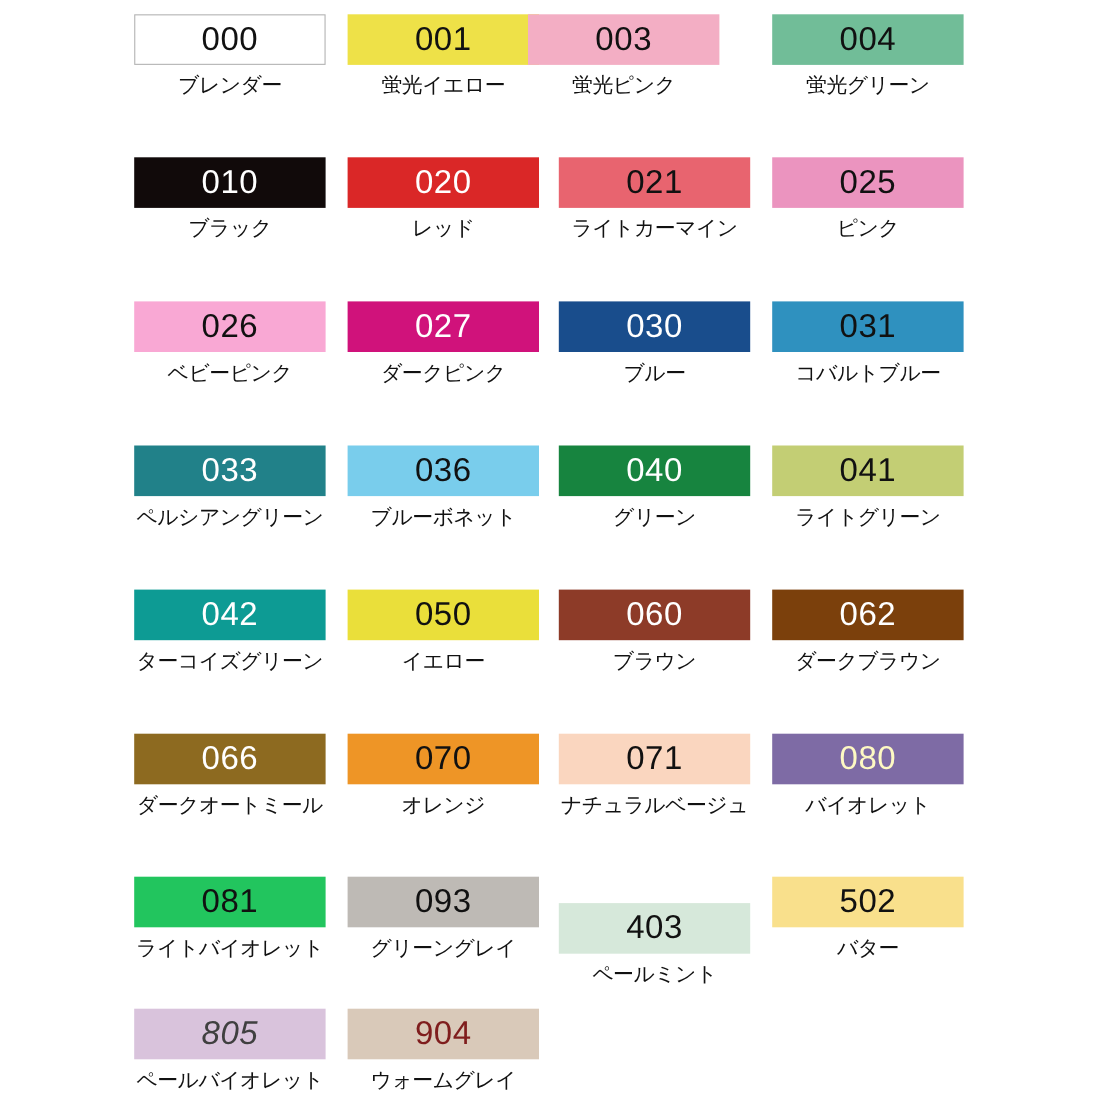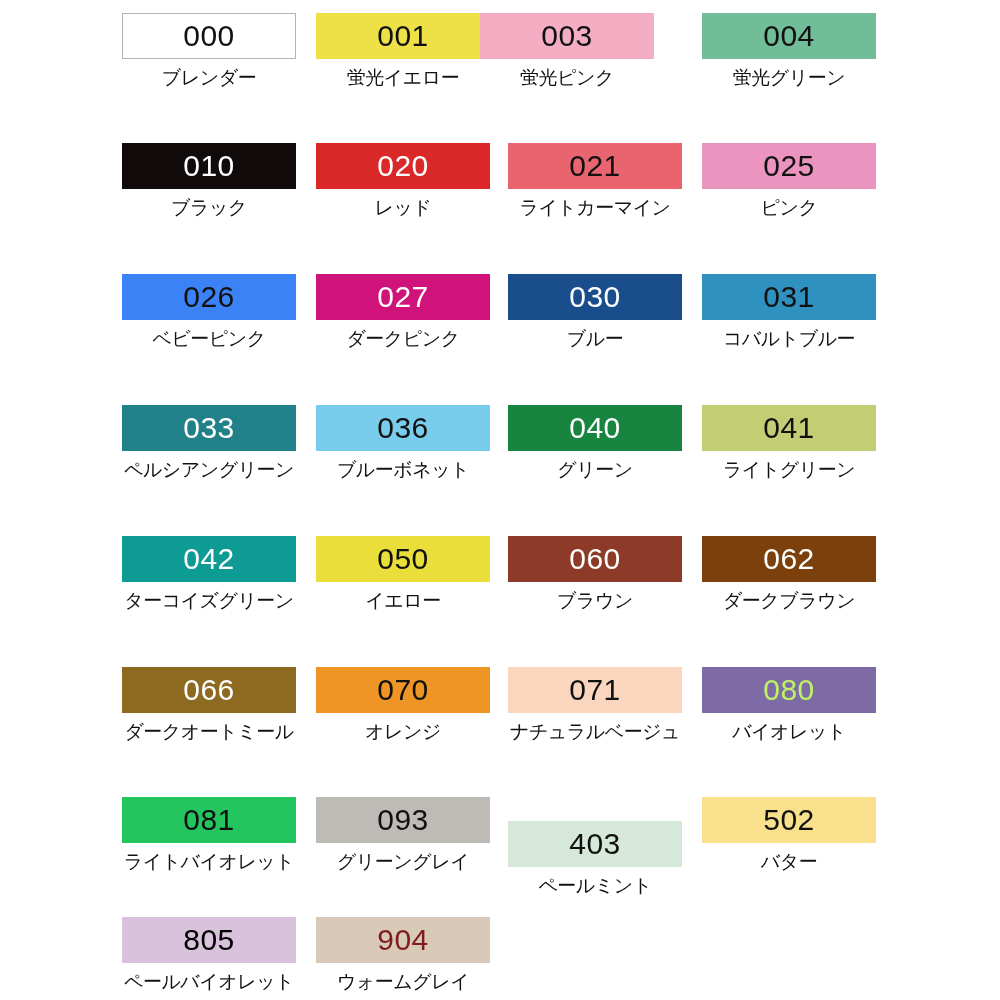--- a/index.html
+++ b/index.html
@@ -97,21 +97,21 @@
       </div>
       <div class="swatch-name">ライトカーマイン</div>
     </div>
     <div class="swatch-cell" style="left: 702px; top: 143px;">
       <div class="swatch-chip" style="background: rgb(235, 148, 191);">
         <span class="swatch-code" style="color: rgb(17, 17, 17);">025</span>
       </div>
       <div class="swatch-name">ピンク</div>
     </div>
     <div class="swatch-cell" style="left: 122px; top: 274px;">
-      <div class="swatch-chip" style="background: #3b82f6;">
+      <div class="swatch-chip" style="background: #f9a8d4;">
         <span class="swatch-code" style="color: rgb(17, 17, 17);">026</span>
       </div>
       <div class="swatch-name">ベビーピンク</div>
     </div>
     <div class="swatch-cell" style="left: 316px; top: 274px;">
       <div class="swatch-chip" style="background: rgb(208, 18, 123);">
         <span class="swatch-code" style="color: rgb(255, 255, 255);">027</span>
       </div>
       <div class="swatch-name">ダークピンク</div>
     </div>
@@ -188,21 +188,21 @@
       <div class="swatch-name">オレンジ</div>
     </div>
     <div class="swatch-cell" style="left: 508px; top: 667px;">
       <div class="swatch-chip" style="background: rgb(250, 214, 191);">
         <span class="swatch-code" style="color: rgb(17, 17, 17);">071</span>
       </div>
       <div class="swatch-name">ナチュラルベージュ</div>
     </div>
     <div class="swatch-cell" style="left: 702px; top: 667px;">
       <div class="swatch-chip" style="background: rgb(126, 107, 165);">
-        <span class="swatch-code" style="color: #bef264;">080</span>
+        <span class="swatch-code" style="color: #fef9c3;">080</span>
       </div>
       <div class="swatch-name">バイオレット</div>
     </div>
     <div class="swatch-cell" style="left: 122px; top: 797px;">
       <div class="swatch-chip" style="background: #22c55e;">
         <span class="swatch-code" style="color: rgb(17, 17, 17);">081</span>
       </div>
       <div class="swatch-name">ライトバイオレット</div>
     </div>
     <div class="swatch-cell" style="left: 316px; top: 797px;">
@@ -218,21 +218,21 @@
       <div class="swatch-name">ペールミント</div>
     </div>
     <div class="swatch-cell" style="left: 702px; top: 797px;">
       <div class="swatch-chip" style="background: rgb(249, 224, 140);">
         <span class="swatch-code" style="color: rgb(17, 17, 17);">502</span>
       </div>
       <div class="swatch-name">バター</div>
     </div>
     <div class="swatch-cell" style="left: 122px; top: 917px;">
       <div class="swatch-chip" style="background: rgb(217, 195, 220);">
-        <span class="swatch-code" style="color: #000000;">805</span>
+        <span class="swatch-code" style="color: #404040; font-style: italic;">805</span>
       </div>
       <div class="swatch-name">ペールバイオレット</div>
     </div>
     <div class="swatch-cell" style="left: 316px; top: 917px;">
       <div class="swatch-chip" style="background: rgb(217, 201, 185);">
         <span class="swatch-code" style="color: #7f1d1d;">904</span>
       </div>
       <div class="swatch-name">ウォームグレイ</div>
     </div>
   </div>

